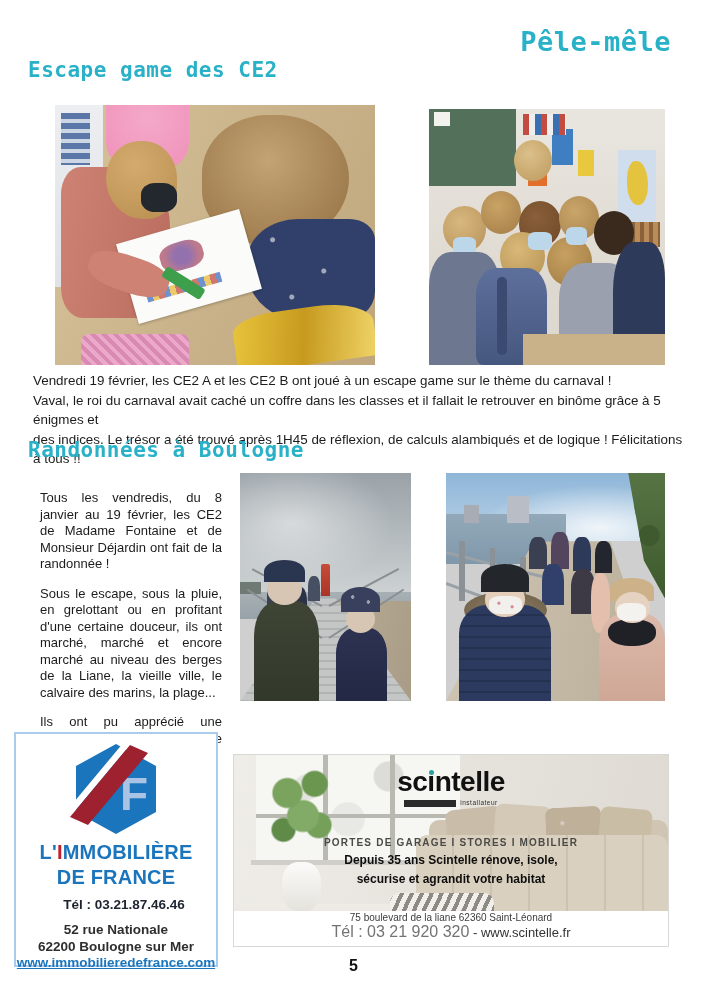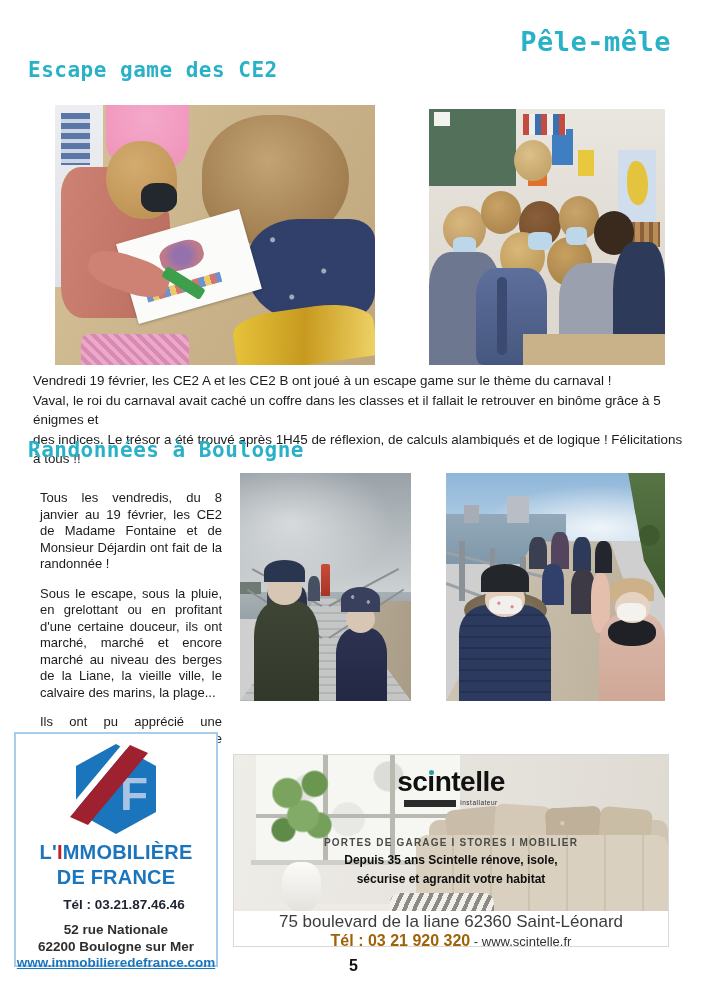--- a/index.html
+++ b/index.html
@@ -201,23 +201,23 @@
   #sc-tagline{position:absolute;left:0;right:0;top:44px;text-align:center;font-size:6.5px;color:#2e2e2e;letter-spacing:.5px;}
   #sc-tagline .tagbox{display:inline-block;width:52px;height:7px;background:#2b2b2b;vertical-align:middle;margin-right:4px;}
   .sc-cats{position:absolute;left:0;right:0;text-align:center;font-size:10px;font-weight:bold;
            color:#4a4a46;letter-spacing:1.2px;}
   #sc-cat1{top:68px;}
   #sc-cat2{top:82px;}
   .sc-slogan{position:absolute;left:0;right:0;text-align:center;font-size:12px;font-weight:bold;color:#0e0e0e;}
   #sc-slog1{top:98px;}
   #sc-slog2{top:117px;}
   #sc-band{position:absolute;left:0;bottom:0;width:100%;height:35px;background:#fff;text-align:center;}
-  #sc-addr{font-size:17px;color:#3c3c3c;margin-top:1px;}
+  #sc-addr{font-size:10px;color:#3c3c3c;margin-top:1px;}
   #sc-tel{font-size:13px;color:#333;}
-  #sc-tel .b{font-size:16px;font-weight:bold;color:#a16207;}
+  #sc-tel .b{font-size:16px;font-weight:normal;color:#737373;}
 
   #page-num{position:absolute;left:0;right:0;top:957px;text-align:center;font-size:16px;font-weight:bold;color:#111;}
 </style>
 </head>
 <body>
 
 <div id="page">
 
   <div id="masthead" class="cyan-head">Pêle-mêle</div>
 

